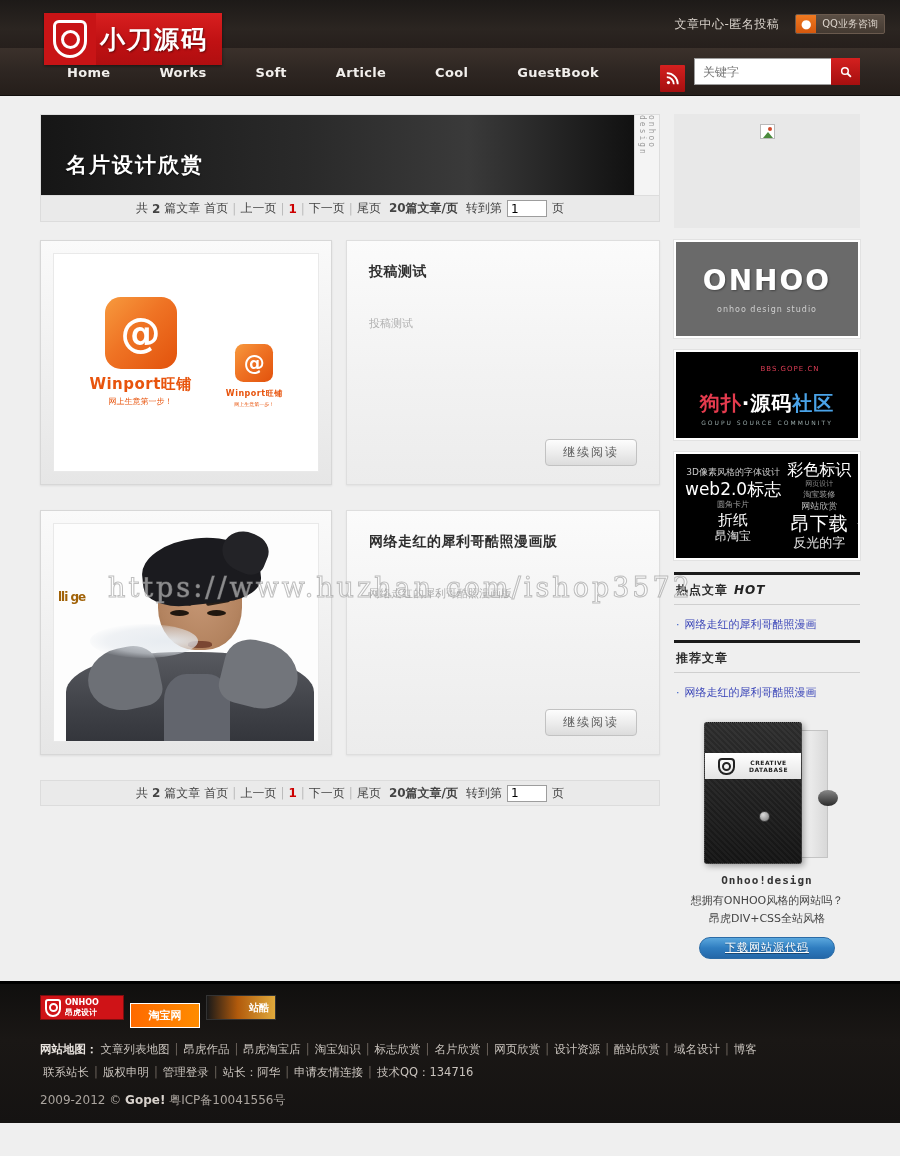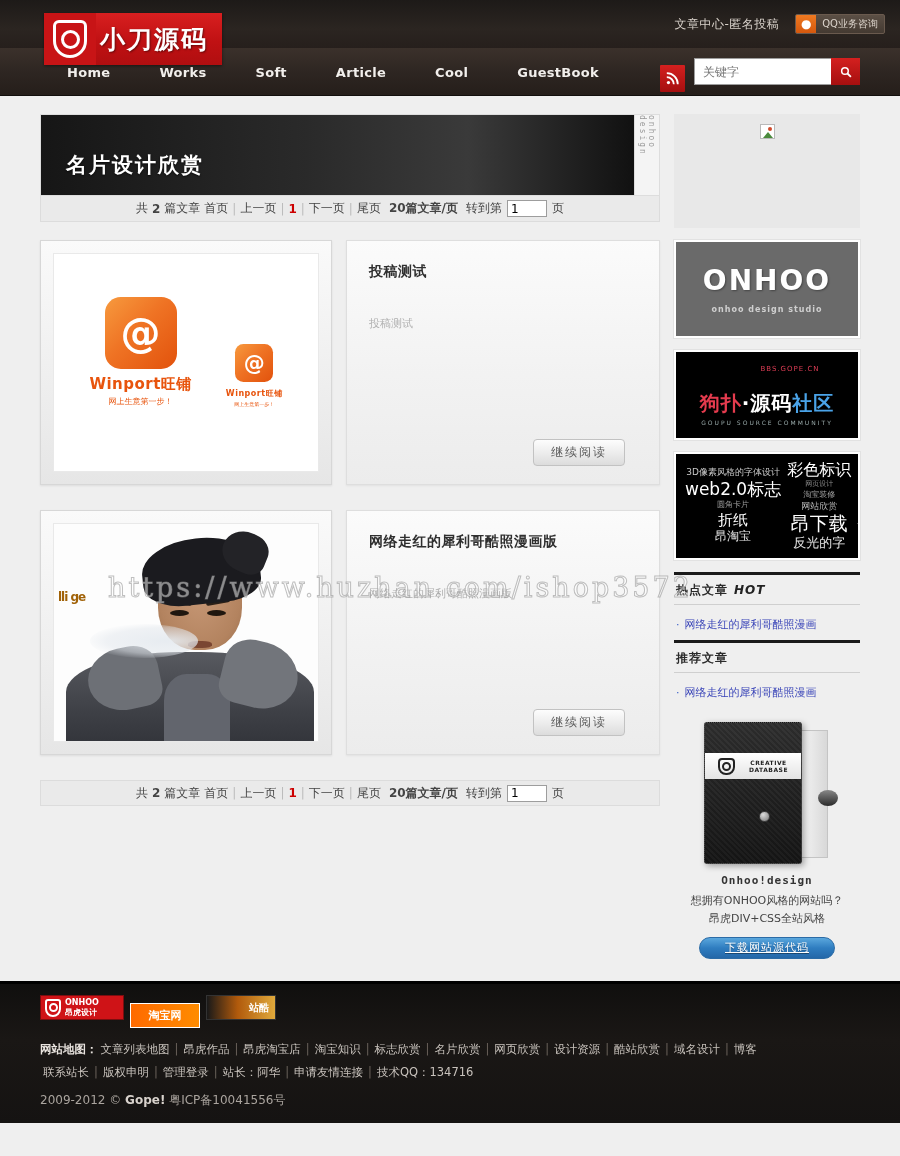--- a/index.html
+++ b/index.html
@@ -187,21 +187,21 @@
     padding: 22px 22px 14px 22px;
     position: relative;
     box-shadow: 0 1px 2px rgba(0,0,0,.06);
   }
   .art-title {
     font-size: 14px; font-weight: bold; color: #2f2f2f;
     margin-bottom: 34px; letter-spacing: .5px;
   }
   .art-desc { font-size: 11px; color: #b0b0b0; line-height: 1.7; }
   .more-btn {
-    position: absolute; right: 34px; bottom: 18px;
+    position: absolute; right: 22px; bottom: 18px;
     width: 92px; height: 27px;
     background: linear-gradient(to bottom,#fdfdfd 0%,#ededed 50%,#dcdcdc 100%);
     border: 1px solid #c2c2c2; border-radius: 4px;
     font-size: 12px; color: #5a5a5a; cursor: pointer;
     letter-spacing: 2px;
     font-family: "DejaVu Sans", sans-serif;
   }
 
   
   .winport { display: flex; align-items: flex-end; gap: 34px; padding-bottom: 22px;}
@@ -325,21 +325,21 @@
   }
   .ad-onhoo {
     width: 186px; height: 98px; background: #6a6a6a;
     display: flex; flex-direction: column; align-items: center; justify-content: center;
     border: 2px solid #fff; box-shadow: 0 0 0 1px #e2e2e2;
   }
   .ad-onhoo-main {
     color: #fff; font-size: 28px; font-weight: bold; letter-spacing: 2px;
     text-shadow: 1px 1px 2px rgba(0,0,0,.35);
   }
-  .ad-onhoo-sub { color: #cfcfcf; font-size: 8px; letter-spacing: 1px; margin-top: 8px; font-weight: bold; }
+  .ad-onhoo-sub { color: #cfcfcf; font-size: 8px; letter-spacing: 1px; margin-top: 8px; }
   .ad-goupu {
     width: 186px; height: 90px; background: #000;
     display: flex; flex-direction: column; align-items: center; justify-content: center;
     border: 2px solid #fff; box-shadow: 0 0 0 1px #e2e2e2;
     position: relative;
   }
   .goupu-tiny {
     font-size: 7px; color: #dd3d55; letter-spacing: 1px;
     margin-left: 46px; margin-bottom: 17px;
   }

